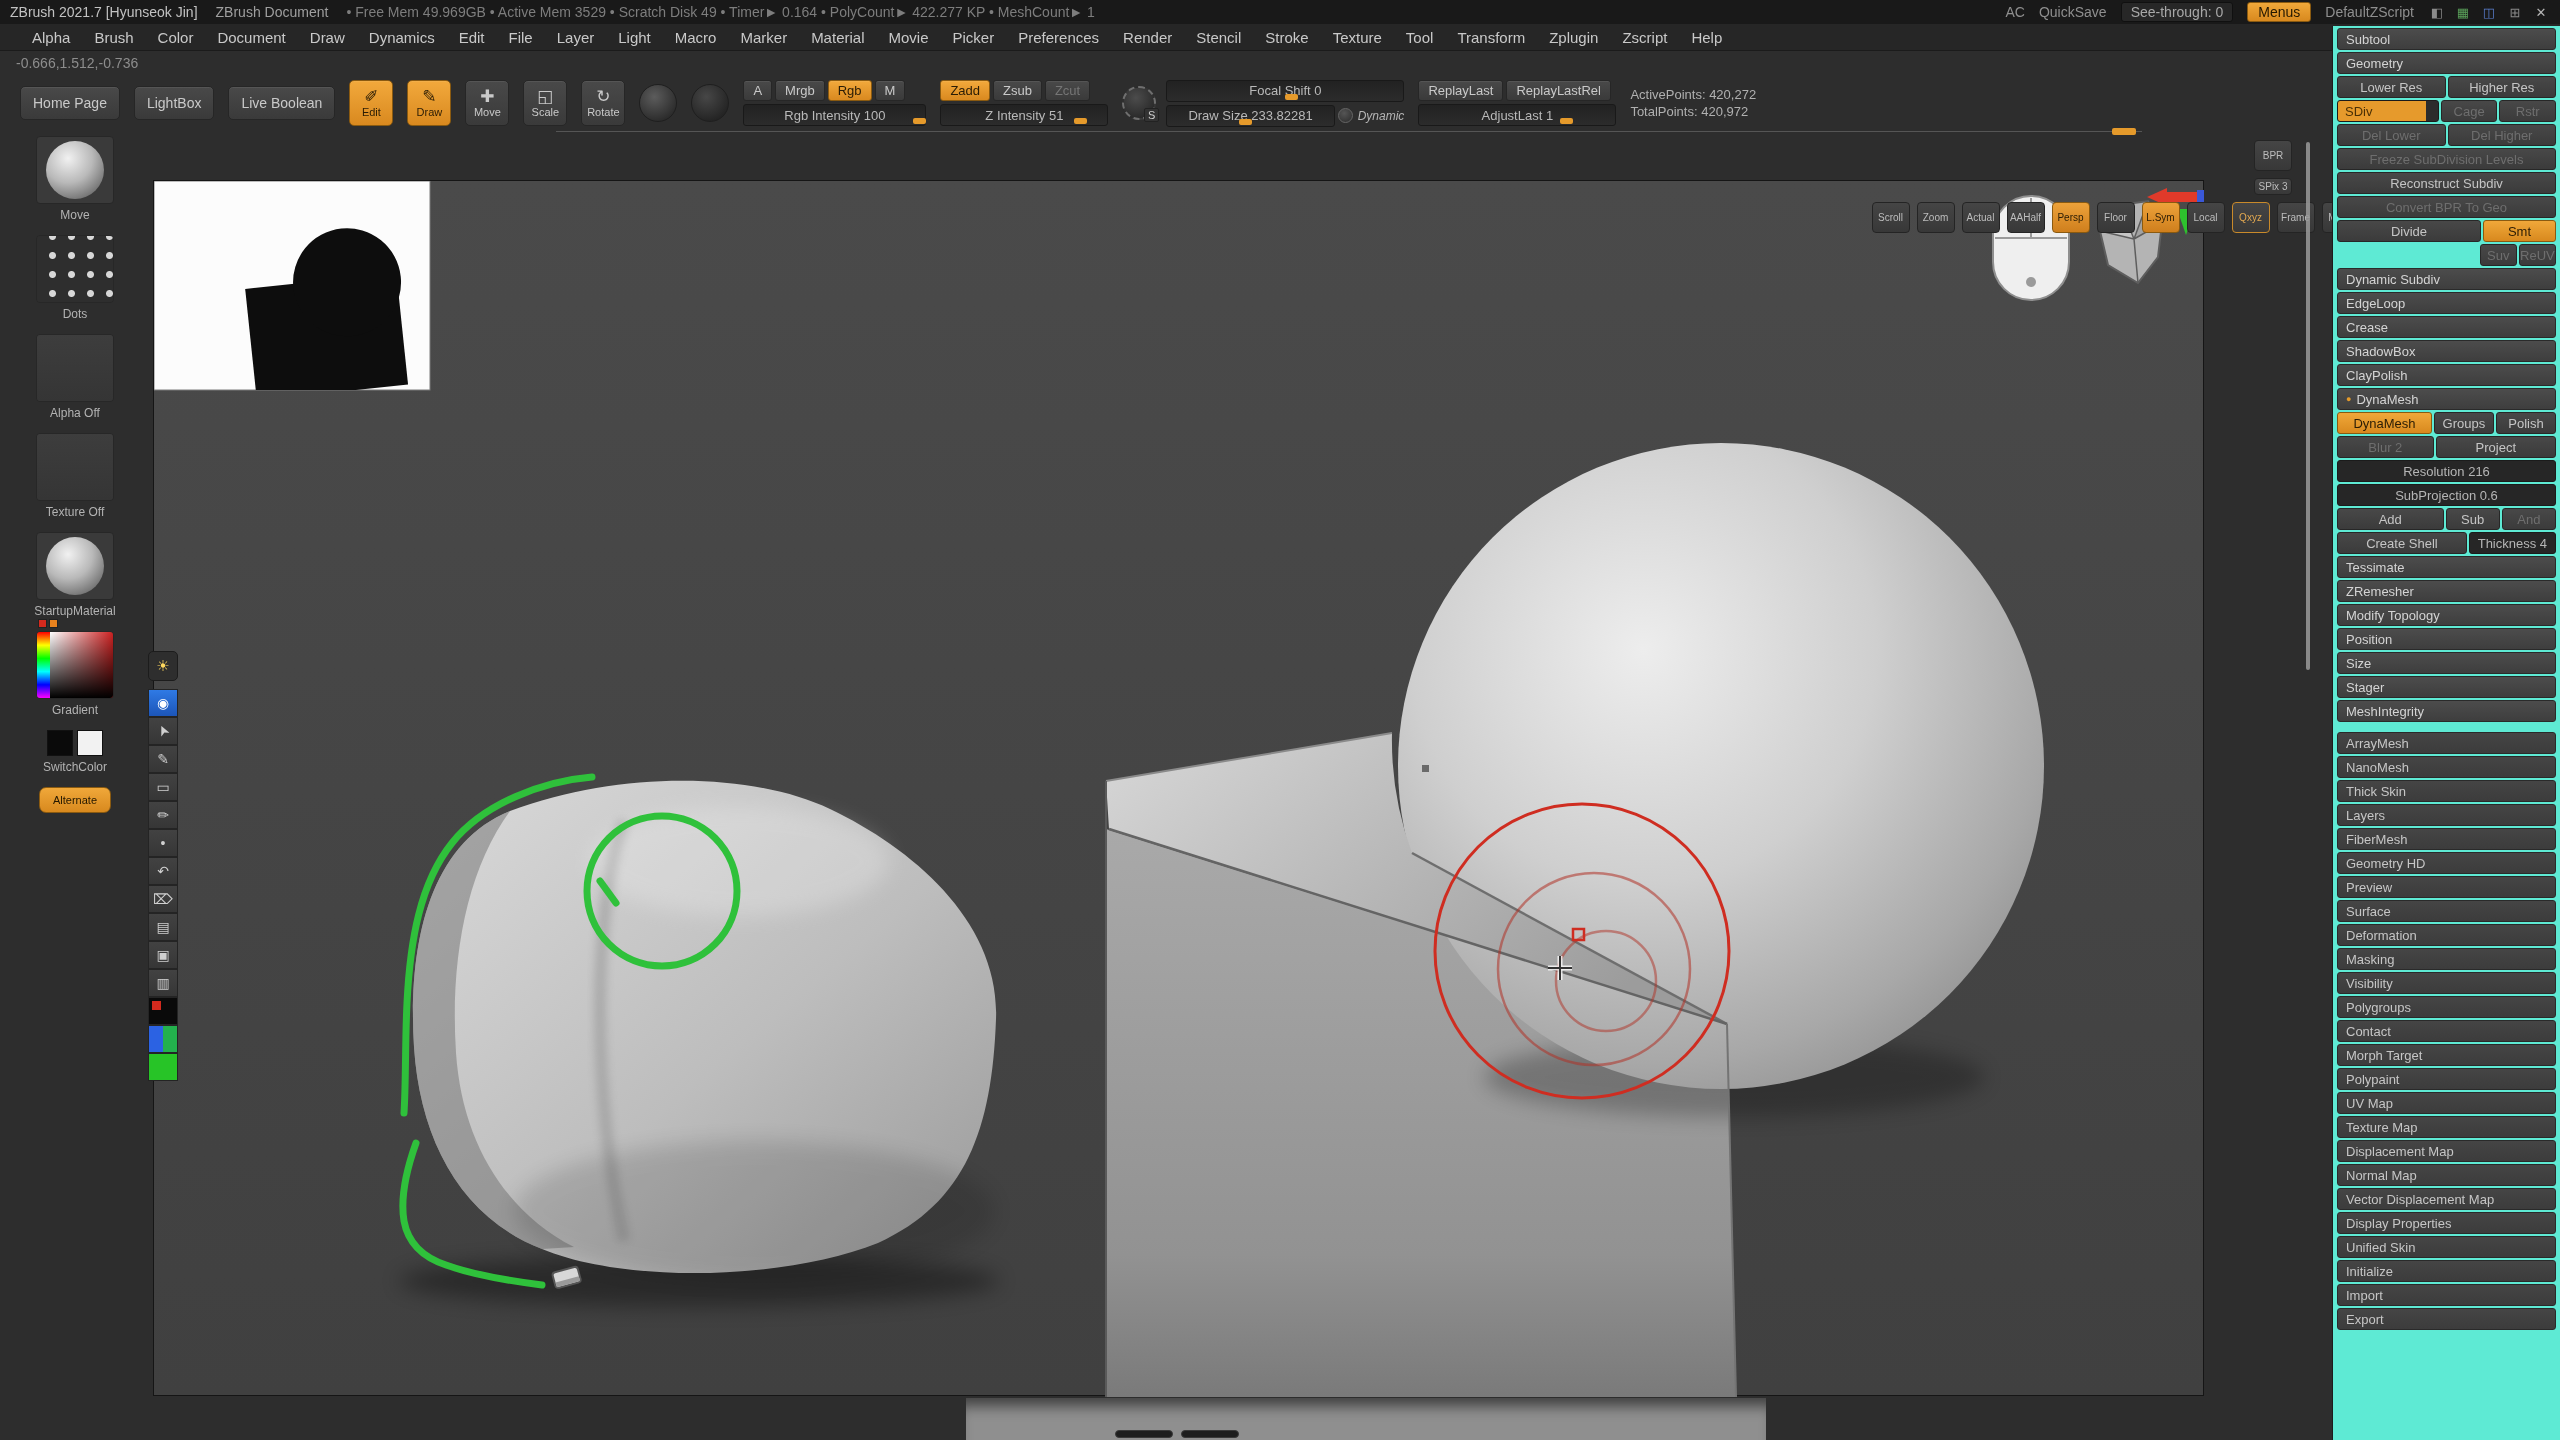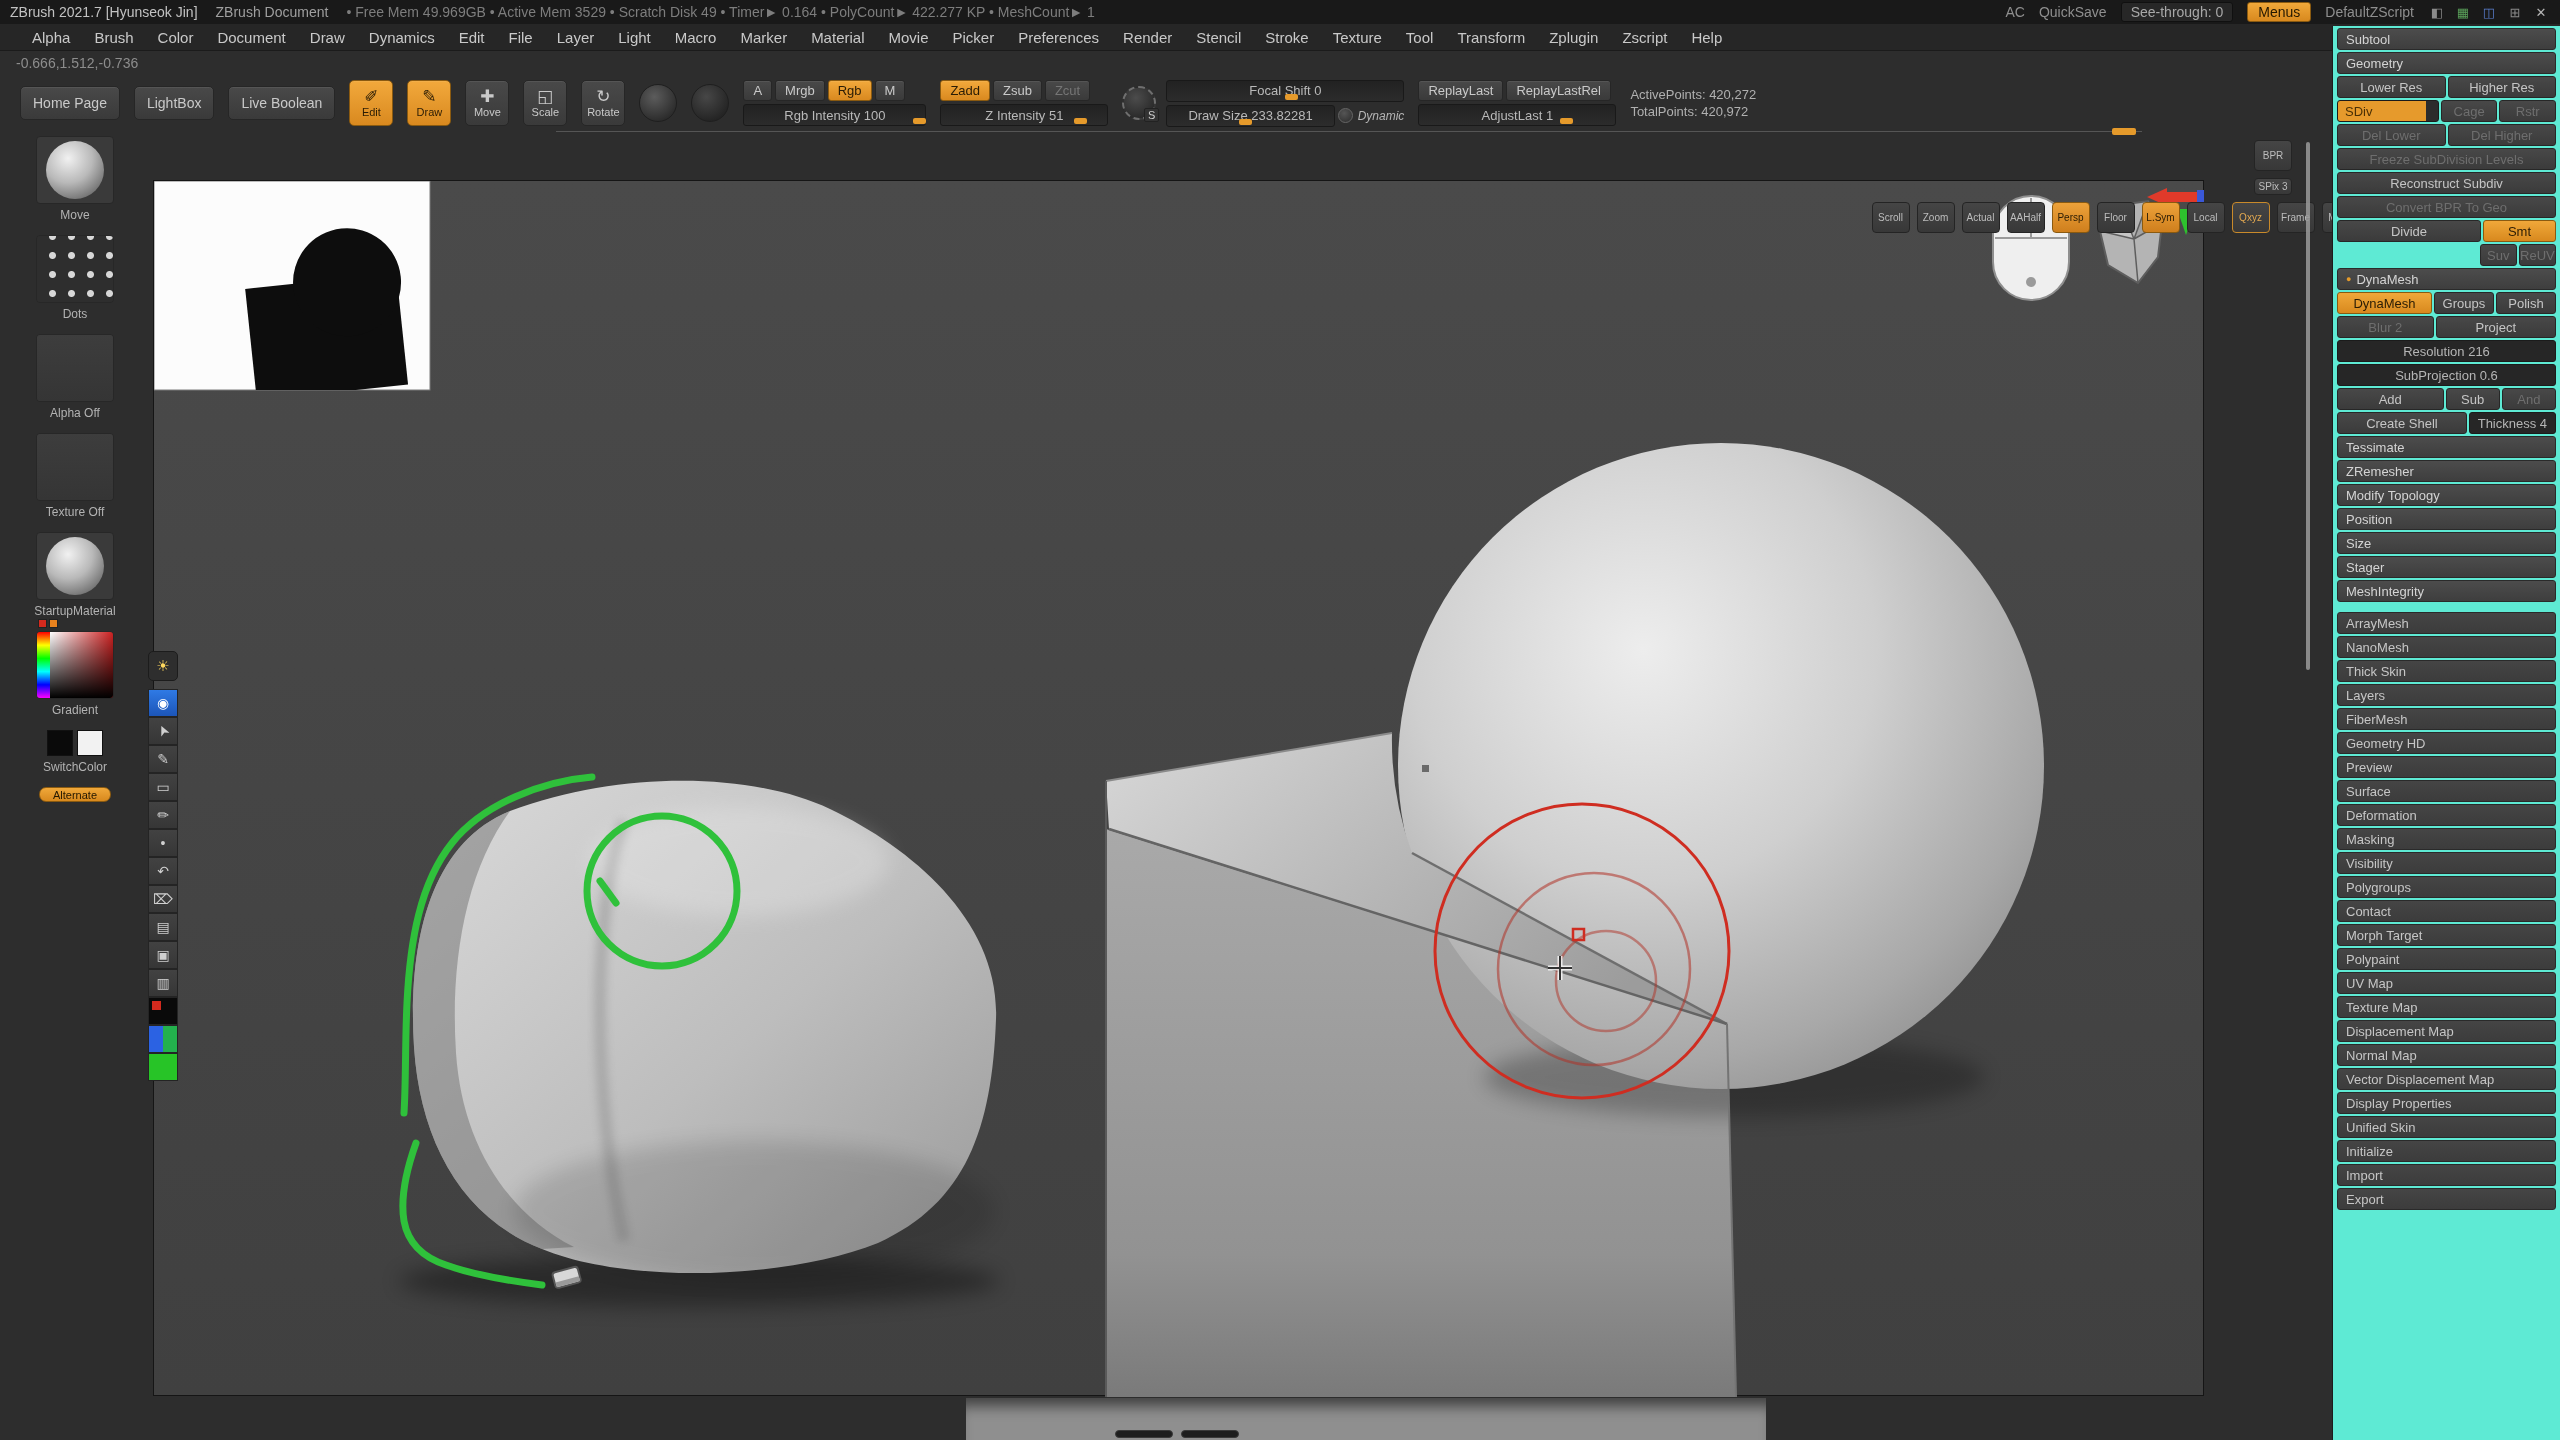--- a/index.html
+++ b/index.html
@@ -72,21 +72,21 @@
   .chips { position:absolute; left:2px; top:-12px; display:flex; gap:2px; }
   .chip { width:9px; height:9px; border:1px solid #222; }
   .gradient-thumb { width:100%; height:100%; display:flex; }
   .hue-bar { width:13px; height:100%;
           background:linear-gradient(#f00,#ff0 20%,#0f0 40%,#0ff 60%,#00f 80%,#f0f); }
   .sat-box { flex:1; background:linear-gradient(to top, #000, rgba(0,0,0,0)),
              linear-gradient(to right, #fff, rgba(255,255,255,0)), #cc2222; }
   .switch-thumb { display:flex; gap:4px; align-items:center; }
   .sw { width:26px; height:26px; border:1px solid #111; }
   .sw.black { background:#0a0a0a; } .sw.white { background:#f2f2f2; }
-  .alt-btn { width:72px; height:15px; background:linear-gradient(#f0a83a,#d8891e); border:1px solid #8a5a10;
+  .alt-btn { width:72px; height:26px; background:linear-gradient(#f0a83a,#d8891e); border:1px solid #8a5a10;
              border-radius:7px; color:#241800; font-size:11px; display:flex; align-items:center; justify-content:center; }
 
   
   .viewport { position:absolute; left:153px; top:180px; width:2051px; height:1216px;
               background:linear-gradient(180deg,#4a4a4a,#404040); border:1px solid #151515; }
   .spill { position:absolute; left:966px; top:1398px; width:800px; height:42px; background:#8f8f8f;
            box-shadow:inset 0 16px 14px -8px rgba(0,0,0,.55); }
   .hscroll { position:absolute; left:1115px; top:1430px; display:flex; gap:8px; }
   .hscroll div { width:58px; height:8px; background:#1e1e1e; border-radius:4px; border:1px solid #3a3a3a; }
 
@@ -631,20 +631,38 @@
     <div class="prow">
       <div class="pbtn" style="flex:2" data-name="divide-button">Divide</div>
       <div class="pbtn orangeb" data-name="smt-toggle">Smt</div>
     </div>
     <div class="prow">
       <div class="pspacer"></div>
       <div class="pbtn dim" style="flex:.5" data-name="suv-button">Suv</div>
       <div class="pbtn dim" style="flex:.5" data-name="reuv-button">ReUV</div>
     </div>
 
+    <div>
+
+    <div class="phead" data-name="collapsed-section">
+          <span>Dynamic Subdiv</span>
+        </div>
+        <div class="phead" data-name="collapsed-section">
+          <span>EdgeLoop</span>
+        </div>
+        <div class="phead" data-name="collapsed-section">
+          <span>Crease</span>
+        </div>
+        <div class="phead" data-name="collapsed-section">
+          <span>ShadowBox</span>
+        </div>
+        <div class="phead" data-name="collapsed-section">
+          <span>ClayPolish</span>
+        </div>
+      </div>
 
     <div class="phead" data-name="dynamesh-section">
       <span class="pdot" data-name="section-dot-icon">●</span>
       <span>DynaMesh</span>
     </div>
     <div class="prow">
       <div class="pbtn orangeb" style="flex:1.6" data-name="dynamesh-button">DynaMesh</div>
       <div class="pbtn" data-name="groups-toggle">Groups</div>
       <div class="pbtn" data-name="polish-toggle">Polish</div>
     </div>

